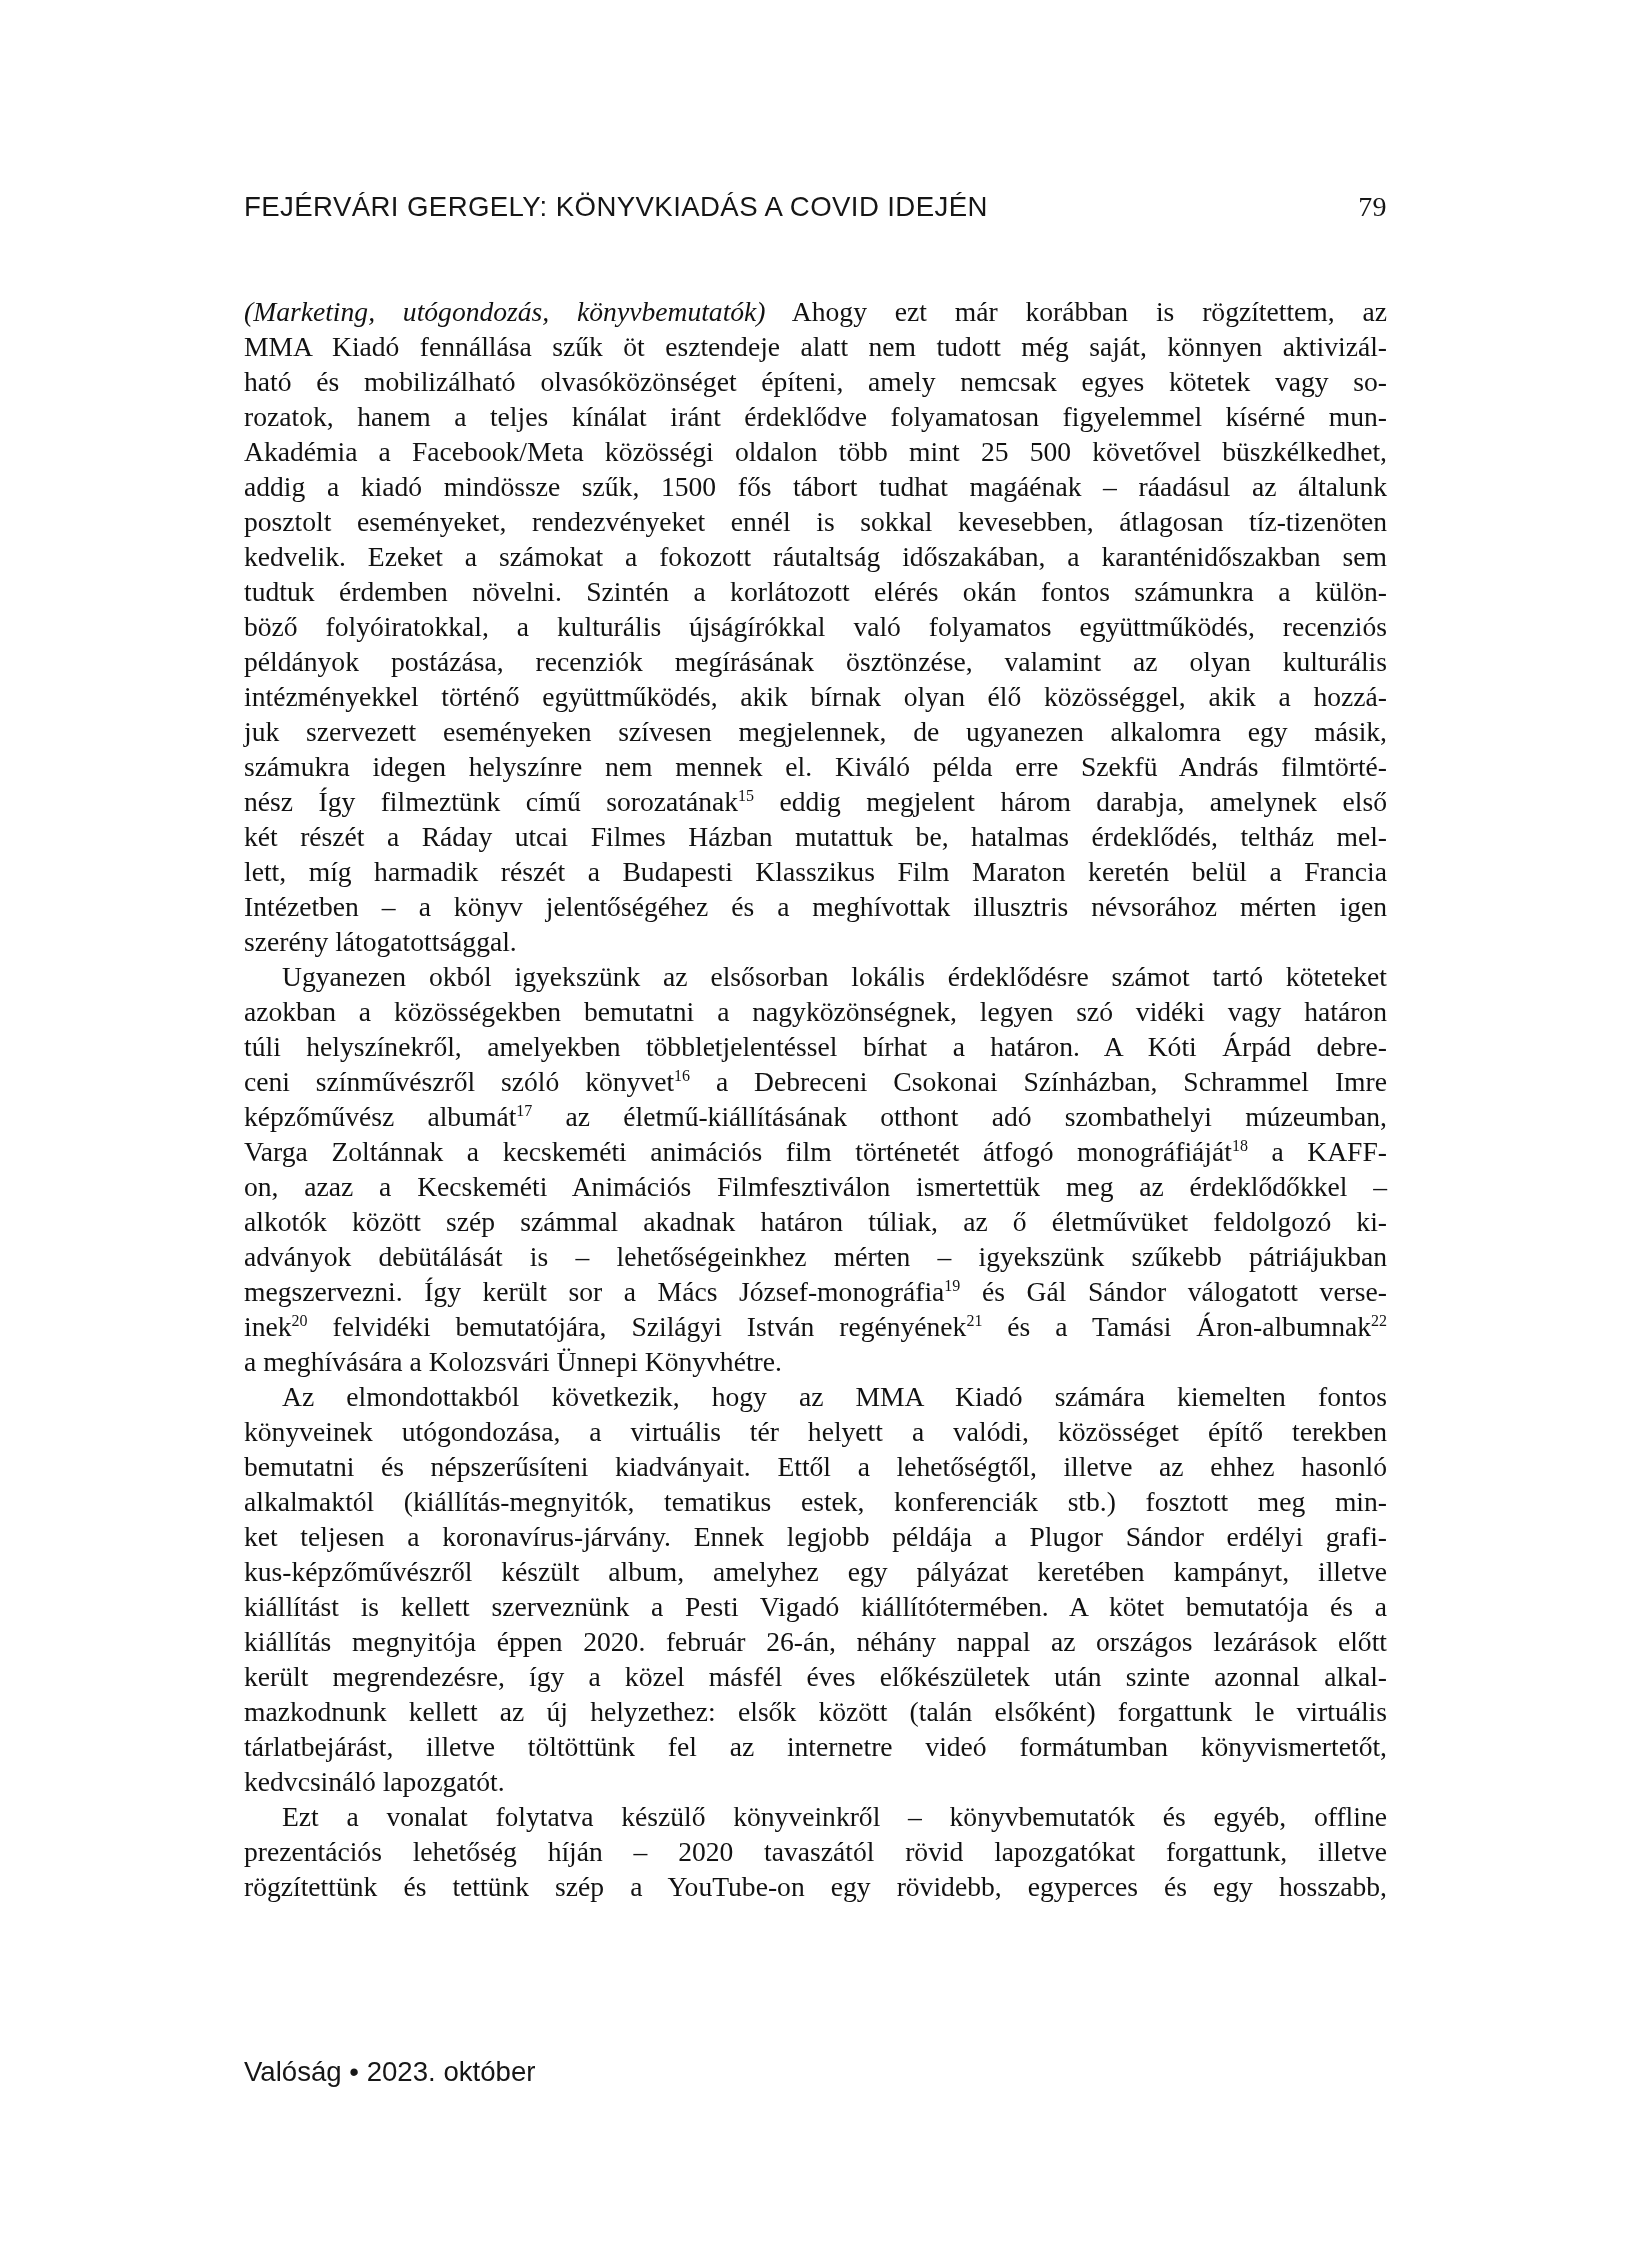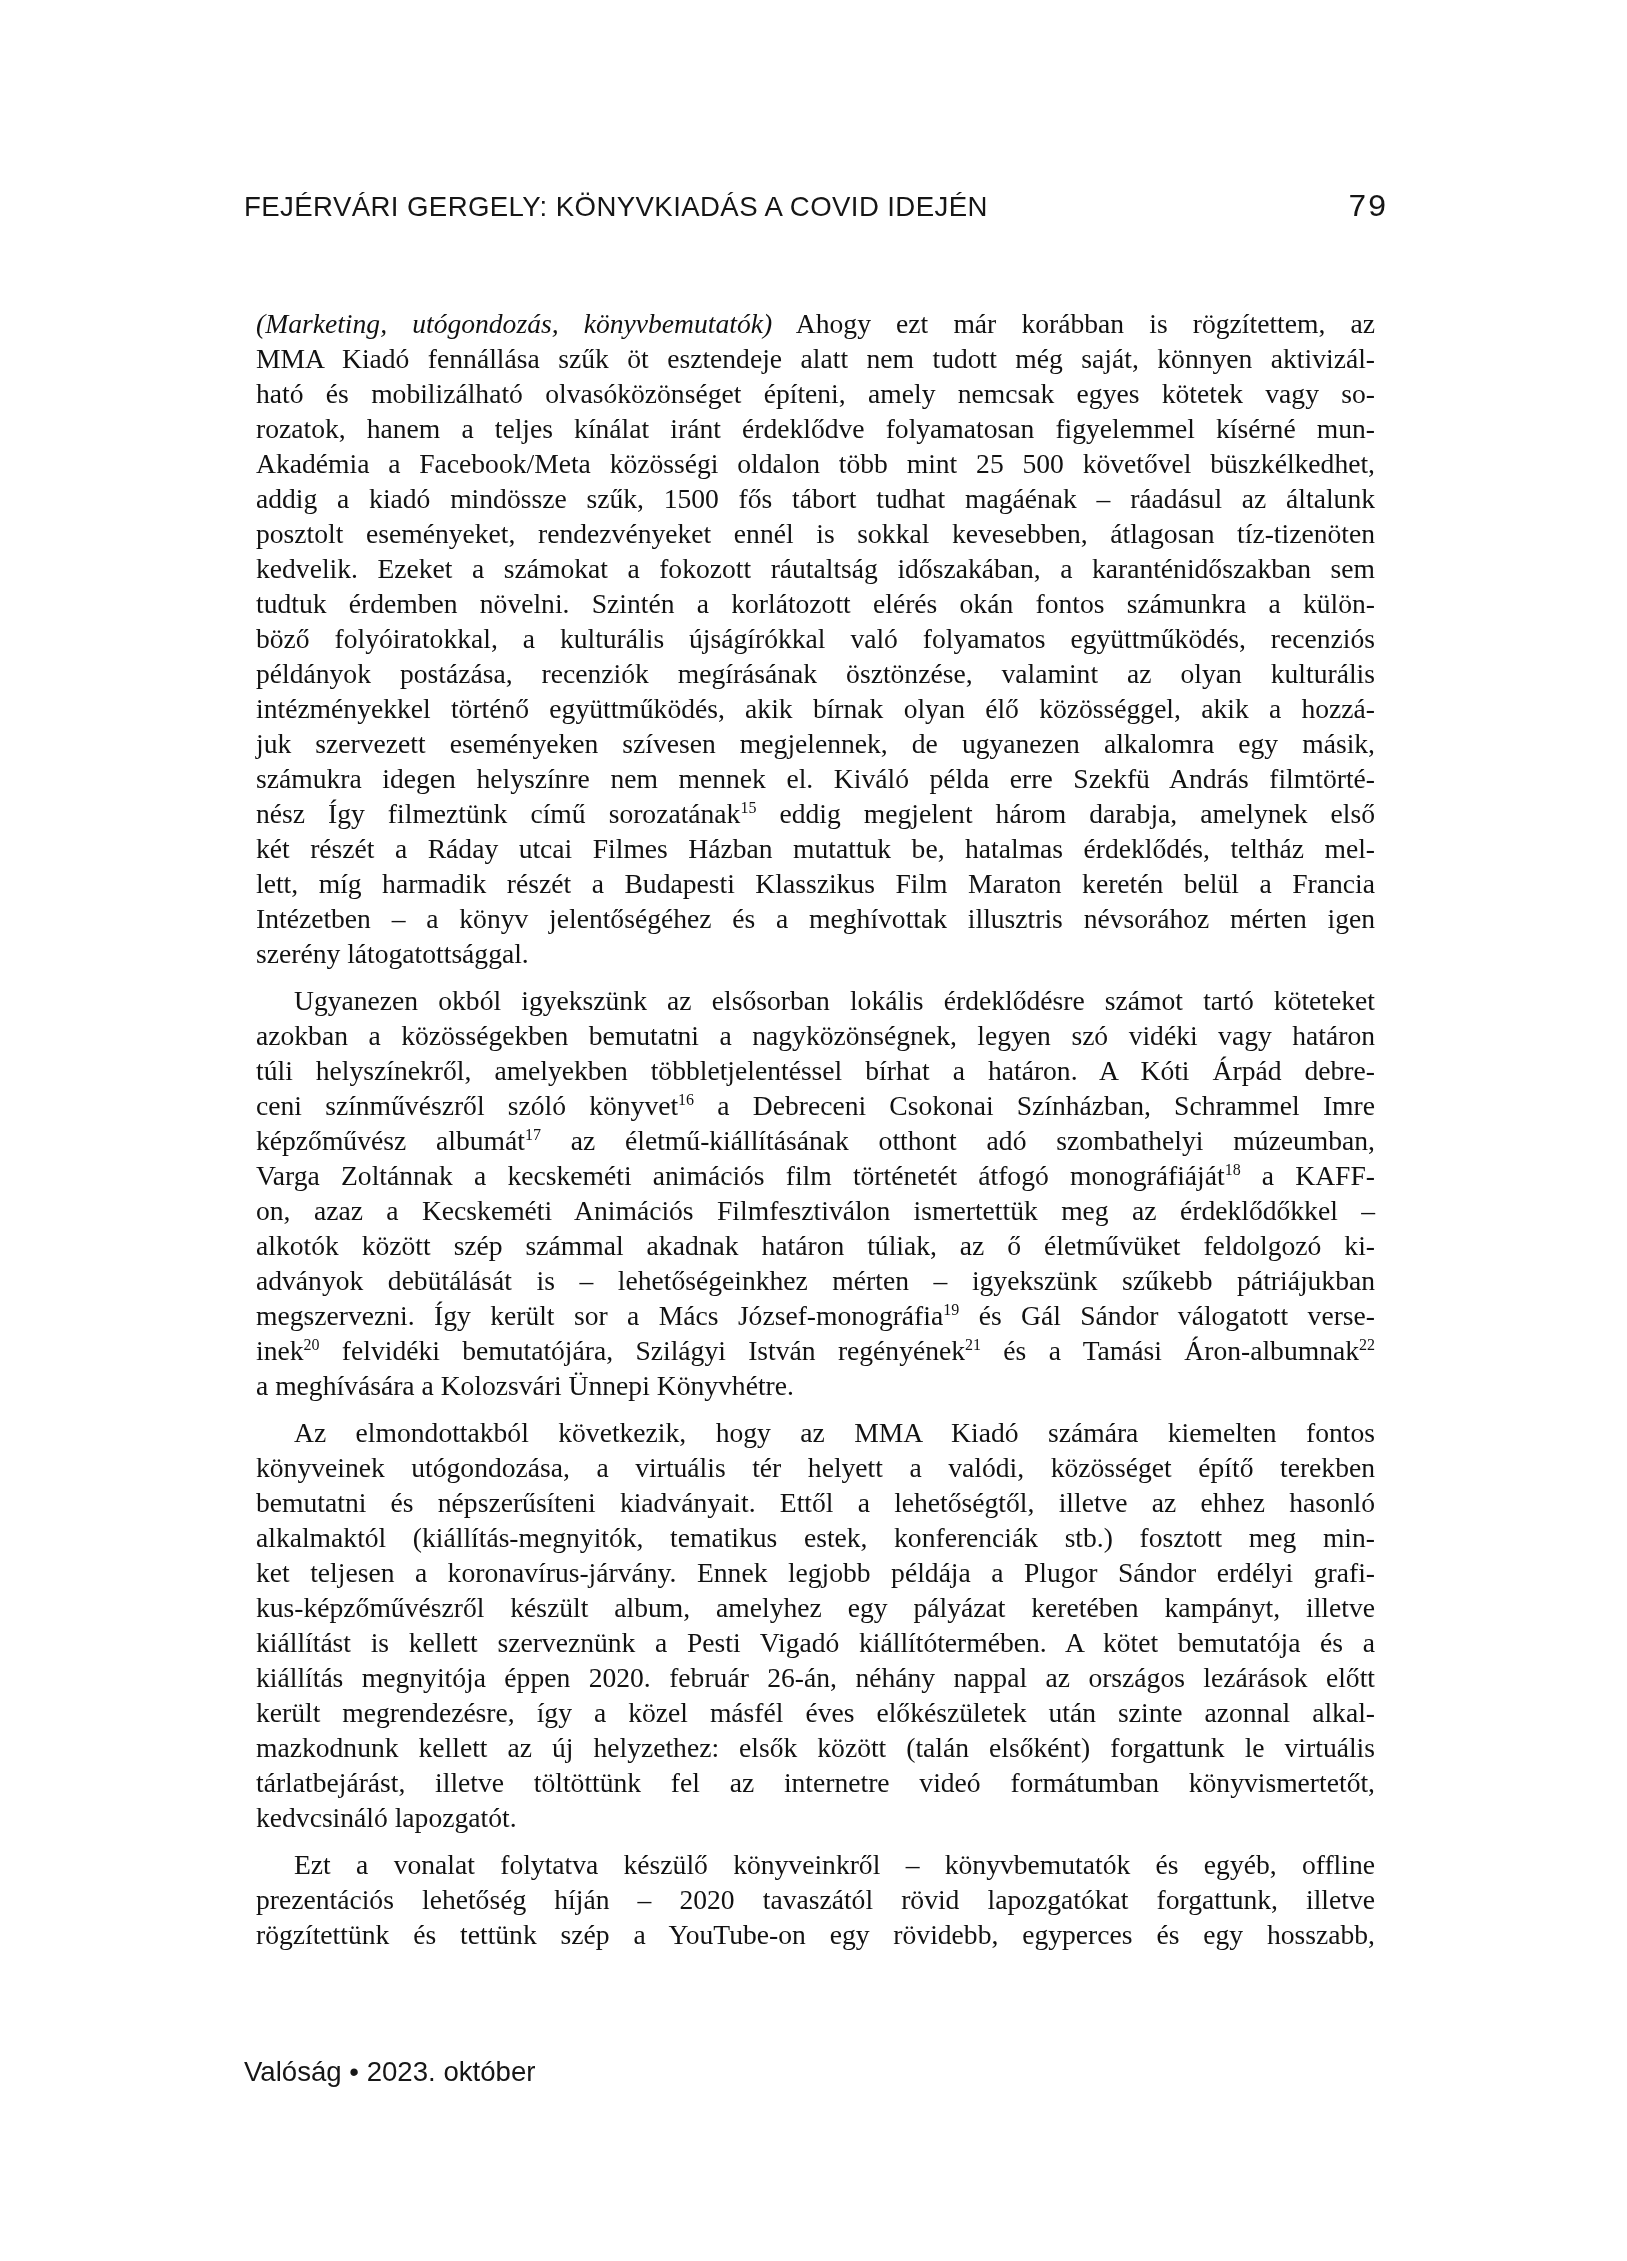--- a/index.html
+++ b/index.html
@@ -26,35 +26,35 @@
     display: flex;
     justify-content: space-between;
     align-items: baseline;
     font-family: "Liberation Sans", sans-serif;
     font-size: 27.6px;
     line-height: 34px;
     letter-spacing: 0.4px;
     color: #161616;
   }
   .running-header .page-number {
-    font-family: Liberation Mono, monospace;
-    font-size: 32px;
+    font-family: Liberation Serif, serif;
+    font-size: 28px;
   }
   
   .article-body {
     position: absolute;
     top: 294px;
     left: 244px;
     width: 1143px;
     font-family: "Liberation Serif", serif;
     font-size: 27.6px;
     line-height: 35px;
     color: #121212;
   }
-  .paragraph { margin: 12px; }
+  .paragraph { margin: 0; }
   .text-line {
     text-align: justify;
     text-align-last: justify;
     white-space: normal;
     height: 35px;
     overflow: visible;
   }
   .text-line.last-short {
     text-align: left;
     text-align-last: left;

